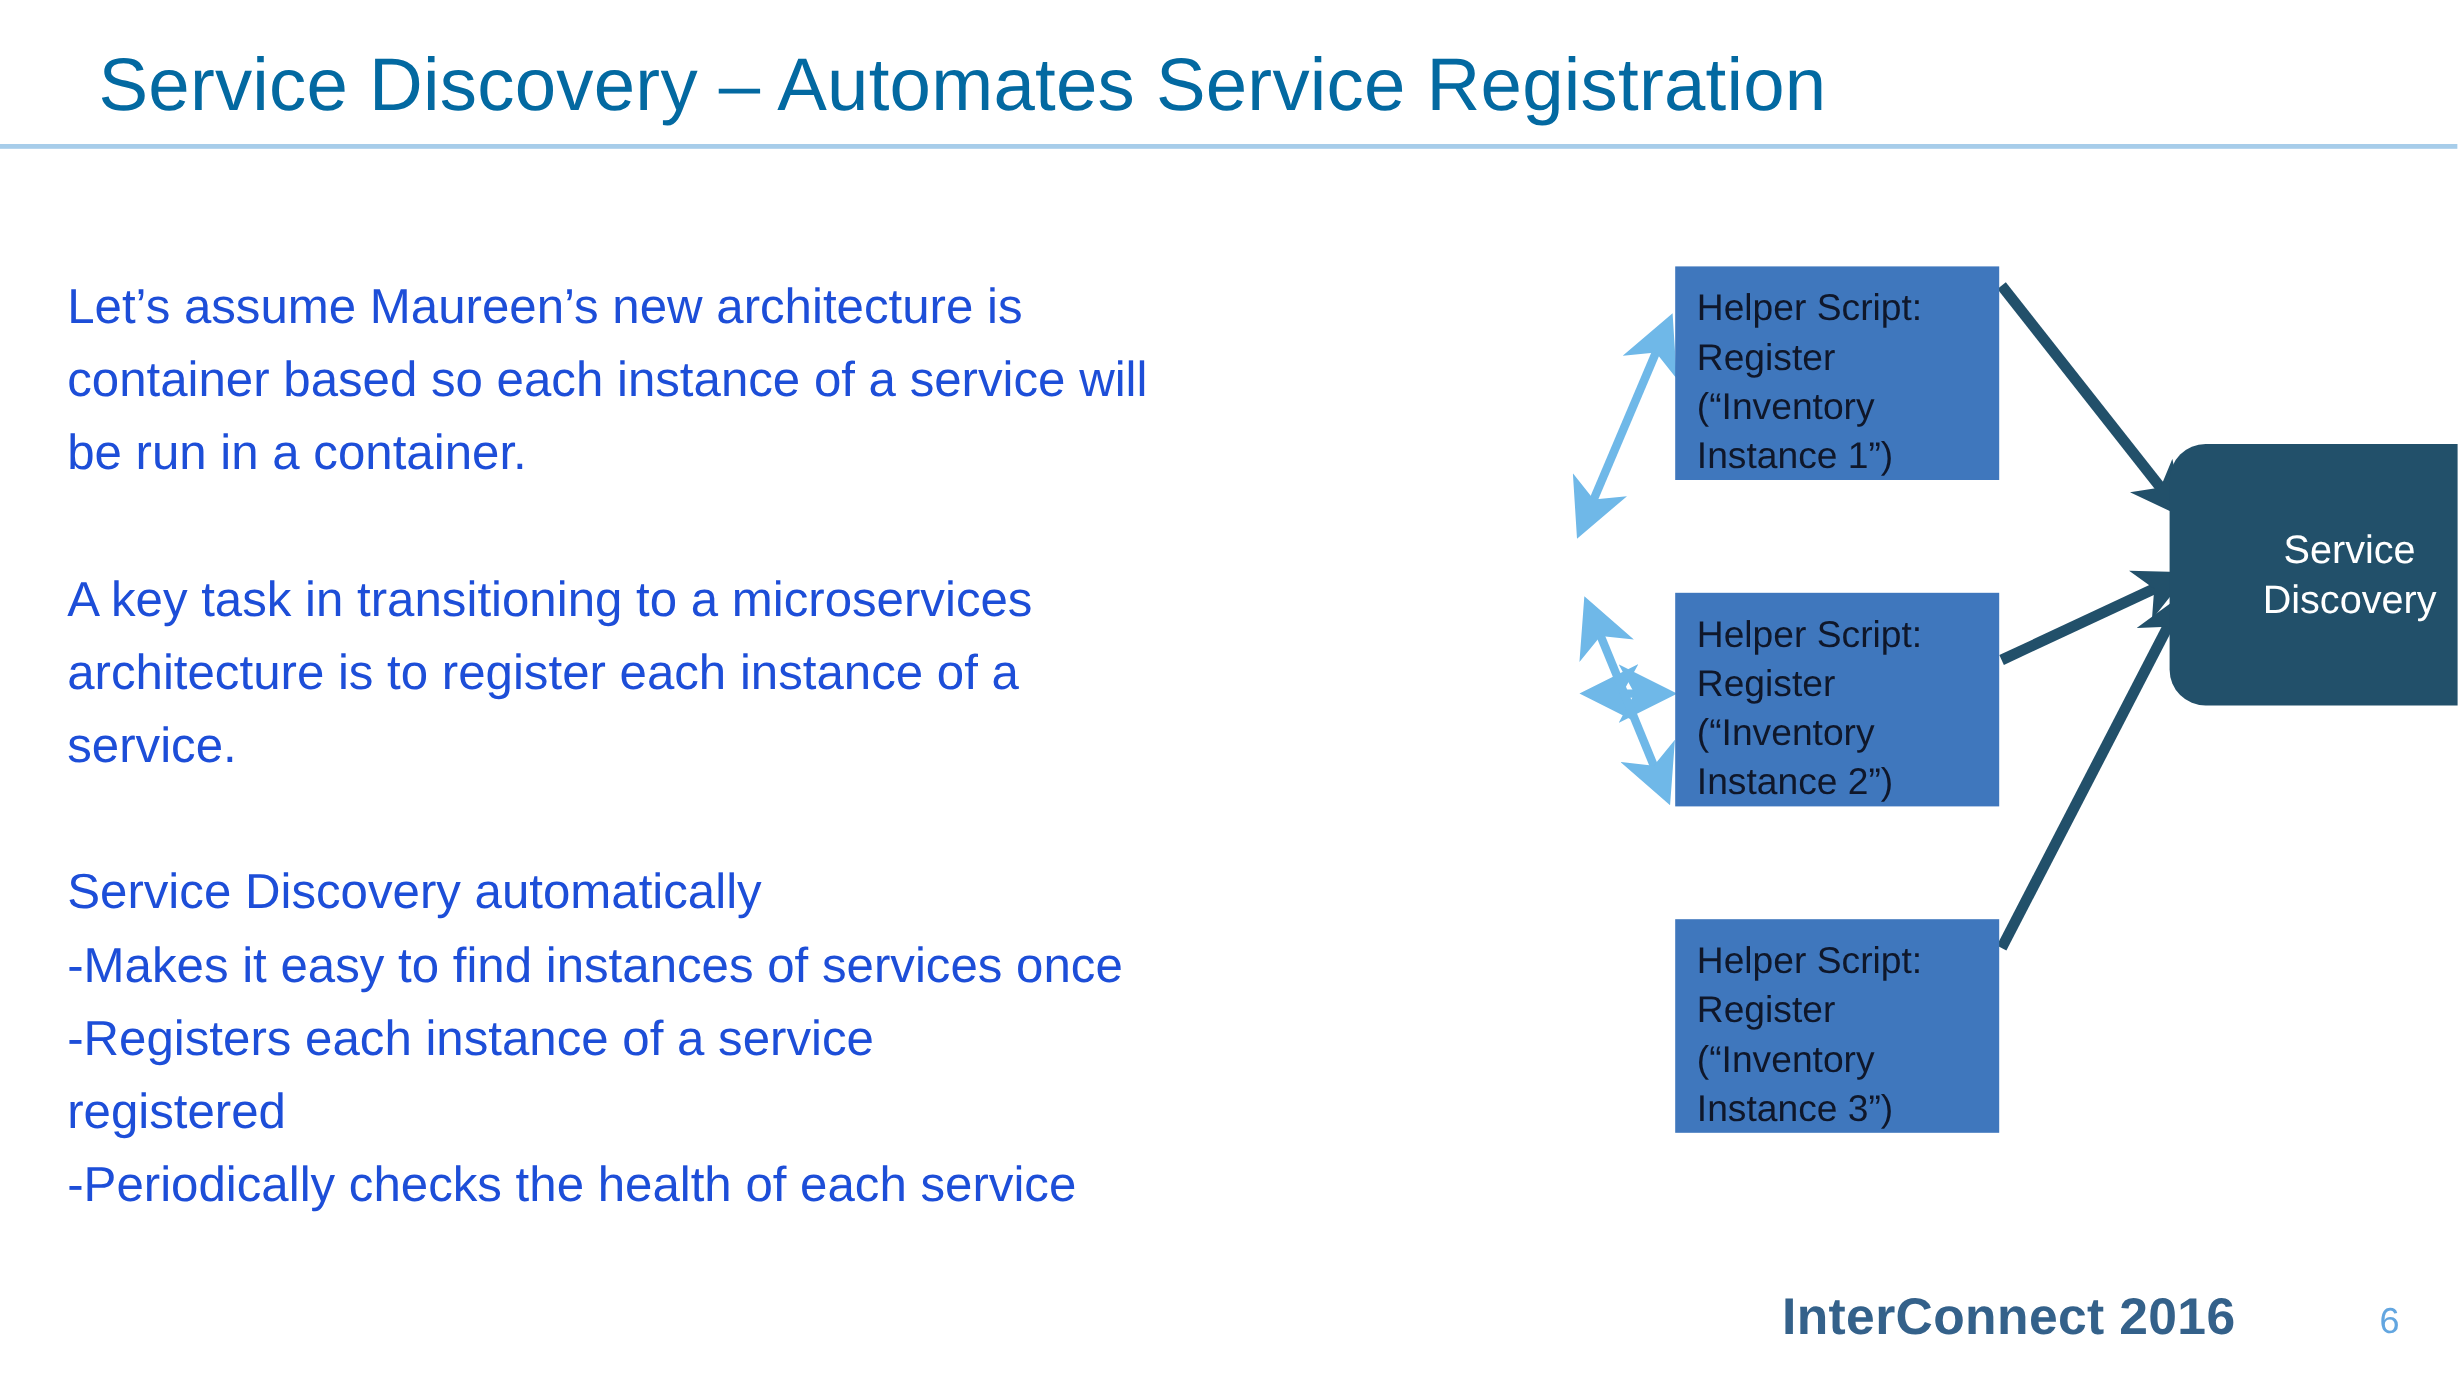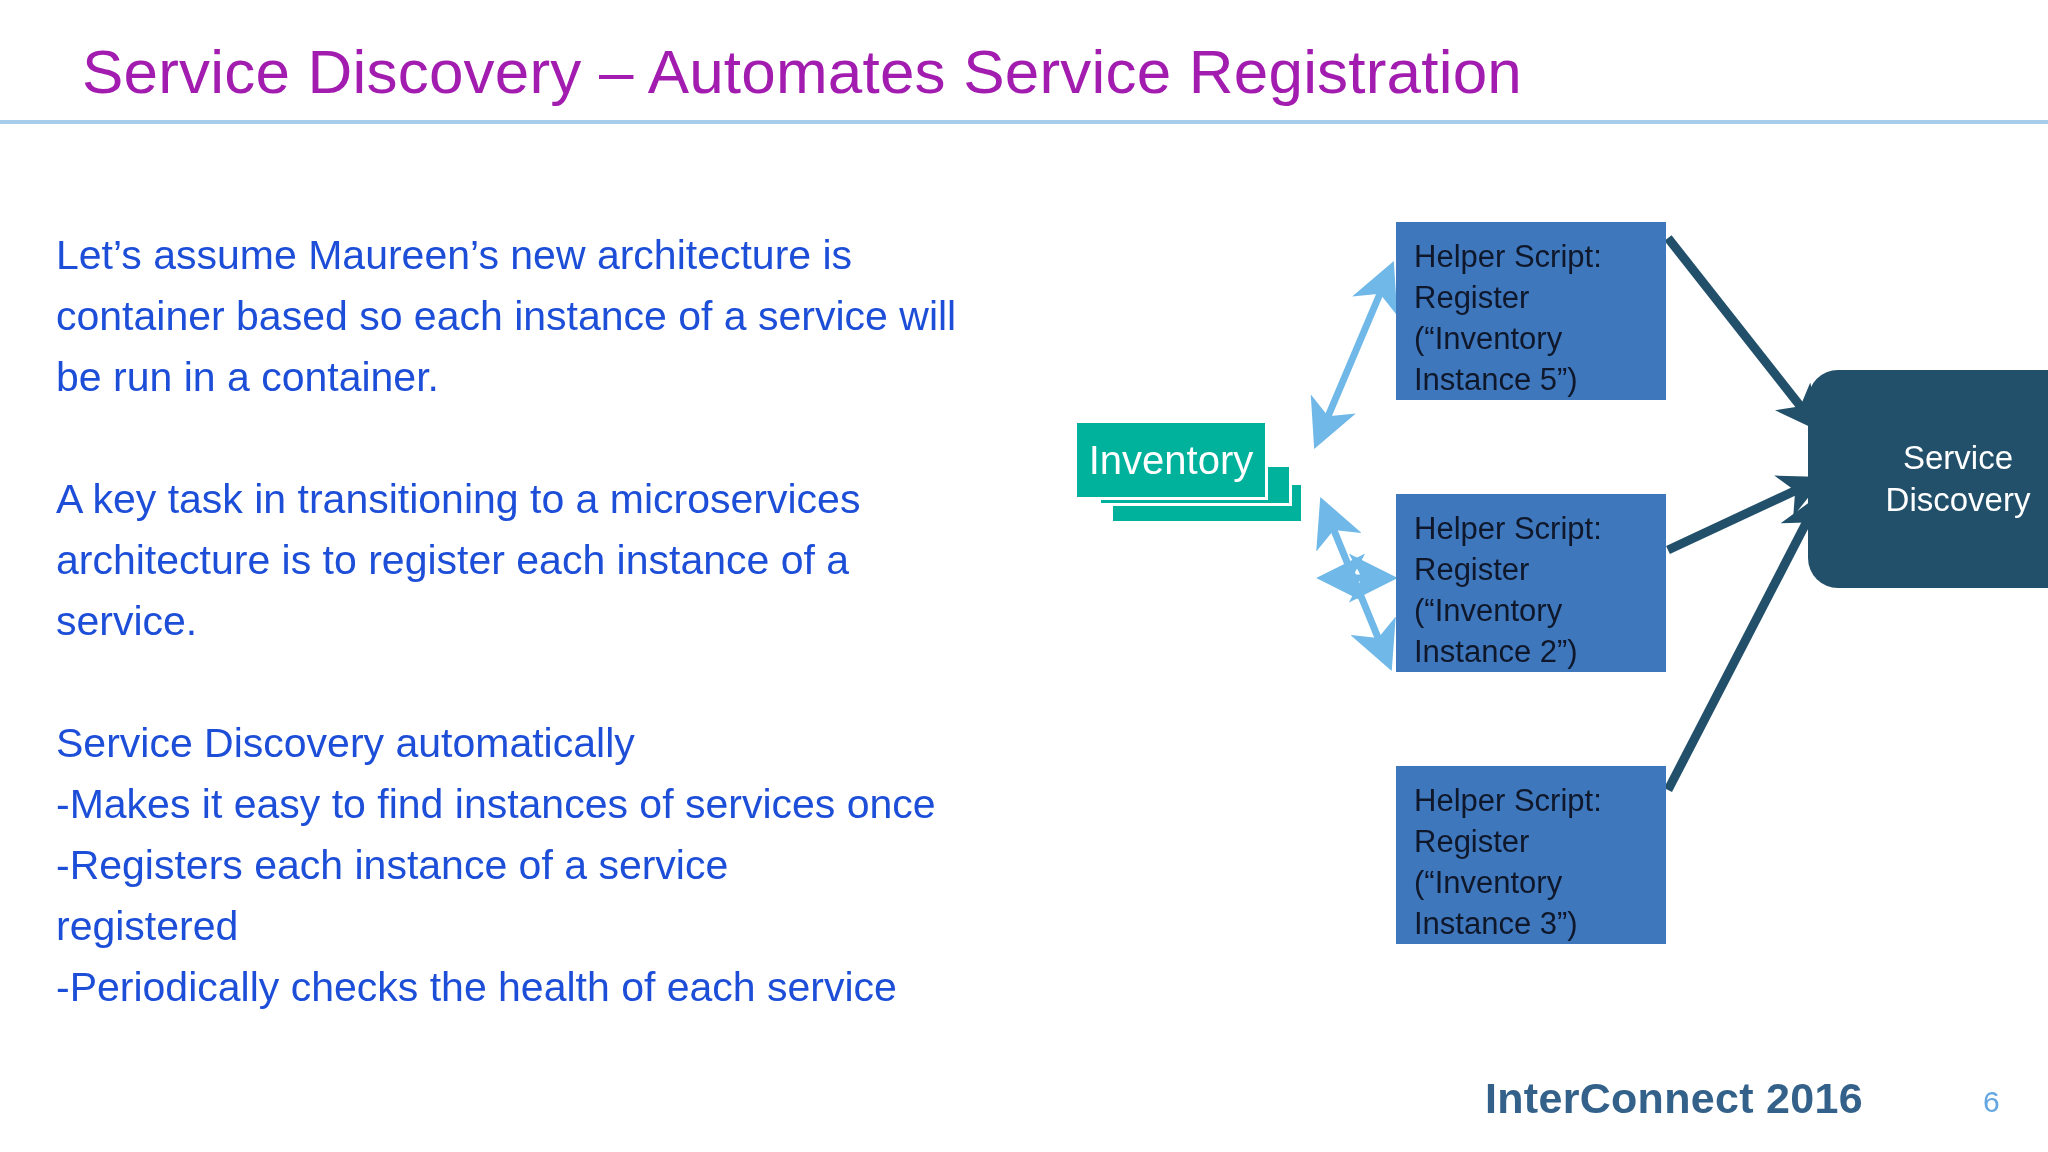--- a/index.html
+++ b/index.html
@@ -4,21 +4,21 @@
 <style>
   html,body{margin:0;padding:0;background:#ffffff;}
   body{width:2048px;height:1152px;overflow:hidden;font-family:"Liberation Sans",sans-serif;}
   #slide{position:relative;width:2048px;height:1152px;background:#ffffff;}
 
   
   #title{
     position:absolute;left:82px;top:36px;width:1860px;
     font-family:"Liberation Sans",sans-serif;
     font-size:62px;line-height:72px;font-weight:400;
-    color:#a21caf;letter-spacing:.2px;white-space:nowrap;
+    color:#0369a1;letter-spacing:.2px;white-space:nowrap;
   }
   #title-rule{
     position:absolute;left:0;top:120px;width:2048px;height:4px;
     background:#a7cdea;
   }
 
   
   #body-copy{
     position:absolute;left:56px;top:225px;width:810px;
     font-family:"Liberation Sans Narrow","Liberation Sans",sans-serif;
@@ -138,32 +138,26 @@
 
       <line x1="244" y1="356" x2="308" y2="512" stroke="#6fb8e8" stroke-width="7" marker-end="url(#lightHead)" marker-start="url(#lightTail)"></line>
 
       <line x1="588" y1="88" x2="736" y2="276" stroke="#22506a" stroke-width="9" marker-end="url(#darkHead)"></line>
 
       <line x1="588" y1="400" x2="738" y2="330" stroke="#22506a" stroke-width="9" marker-end="url(#darkHead)"></line>
 
       <line x1="588" y1="640" x2="738" y2="350" stroke="#22506a" stroke-width="9" marker-end="url(#darkHead)"></line>
     </svg>
 
-    <div id="inv-stack">
-      <div class="inv-card" id="inv-c3"></div>
-      <div class="inv-card" id="inv-c2"></div>
-      <div class="inv-card" id="inv-c1"></div>
-      <div id="inv-label">Inventory</div>
-    </div>
 
     <div class="hs-box" id="hs1">
       <span class="l">Helper Script:</span>
       <span class="l">Register</span>
       <span class="l">(“Inventory</span>
-      <span class="l">Instance 5”)</span>
+      <span class="l">Instance 1”)</span>
     </div>
 
     <div class="hs-box" id="hs2">
       <span class="l">Helper Script:</span>
       <span class="l">Register</span>
       <span class="l">(“Inventory</span>
       <span class="l">Instance 2”)</span>
     </div>
 
     <div class="hs-box" id="hs3">

